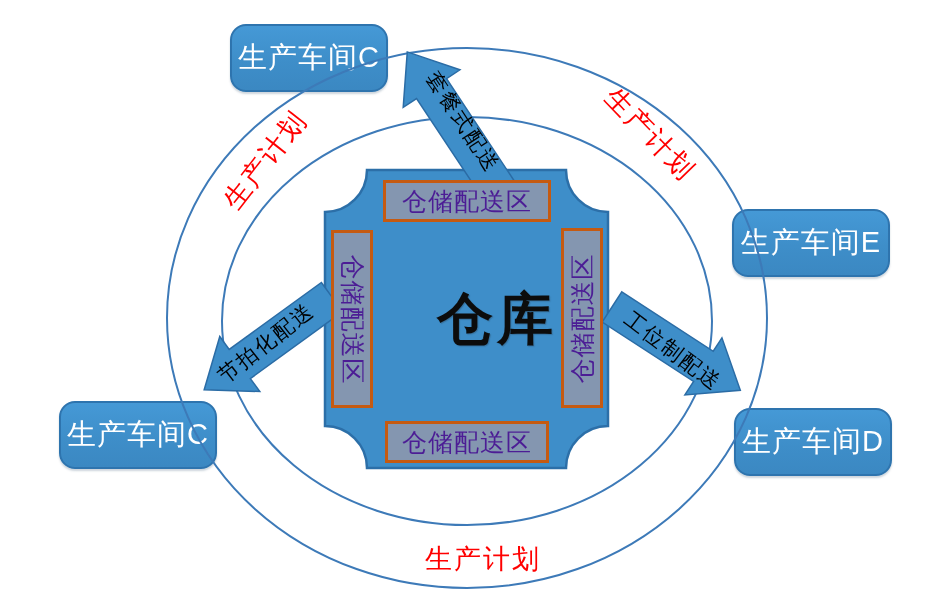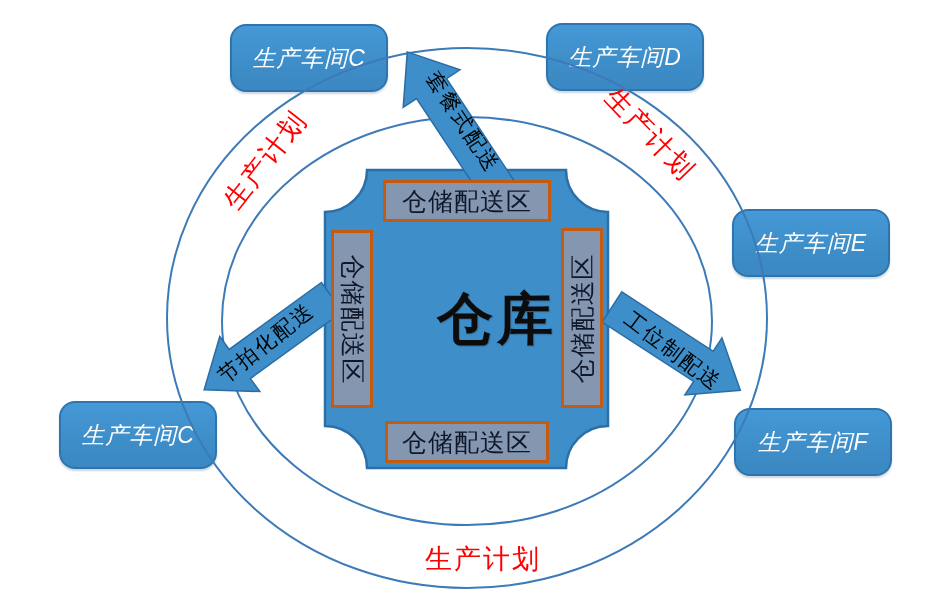--- a/index.html
+++ b/index.html
@@ -19,34 +19,33 @@
   
   .workshop{
     position:absolute;
     width:158px;height:68px;
     background:linear-gradient(180deg,#4599d6 0%,#3e8ec9 55%,#3b88c2 100%);
     border:2px solid #2e74ae;
     border-radius:16px;
     box-sizing:border-box;
     display:flex;align-items:center;justify-content:center;
     color:#ffffff;
-    font-size:23px;
+    font-size:29px;
     letter-spacing:1px;
     box-shadow:0 2px 2px rgba(60,90,120,0.25);
-    font-style:italic;
   }
 
   
   .zone{
     position:absolute;
     background:#8496b0;
     border:3px solid #c55a11;
     box-sizing:border-box;
     display:flex;align-items:center;justify-content:center;
-    color:#0f172a;
+    color:#4c1d95;
     font-size:25px;
     letter-spacing:1px;
     white-space:nowrap;
   }
   .zone-top{left:383px;top:180px;width:168px;height:42px;}
   .zone-bottom{left:385px;top:421px;width:164px;height:42px;}
   .zone-left{left:331px;top:230px;width:42px;height:178px;}
   .zone-right{left:561px;top:228px;width:42px;height:180px;}
   .zone-left .rot{transform:rotate(90deg);}
   .zone-right .rot{transform:rotate(-90deg);}
@@ -89,31 +88,28 @@
 </style>
 </head>
 <body>
 
 <div class="canvas">
 
   <div class="layer boxes-layer">
     <div class="workshop" style="left:230px;top:24px;">
       <span>生产车间C</span>
     </div>
-    <div class="workshop" style="left:546px;top:23px;">
-      <span>生产车间D</span>
-    </div>
     <div class="workshop" style="left:732px;top:209px;">
       <span>生产车间E</span>
     </div>
     <div class="workshop" style="left:59px;top:401px;">
       <span>生产车间C</span>
     </div>
     <div class="workshop" style="left:734px;top:408px;">
-      <span>生产车间F</span>
+      <span>生产车间D</span>
     </div>
   </div>
 
   <div class="layer svg-layer">
     <svg viewBox="0 0 944 606" xmlns="http://www.w3.org/2000/svg">
 
       <ellipse cx="467" cy="318" rx="300" ry="270" fill="none" stroke="#3d7ab8" stroke-width="2"></ellipse>
       <ellipse cx="467" cy="321" rx="245" ry="204" fill="none" stroke="#3d7ab8" stroke-width="2"></ellipse>
 
       <path d="M367,170 L566,170 A42,42 0 0 0 608,212 L608,426 A42,42 0 0 0 566,468 L367,468 A42,42 0 0 0 325,426 L325,212 A42,42 0 0 0 367,170 Z" fill="#3e8ec9" stroke="#2c6fa8" stroke-width="2.5"></path>

